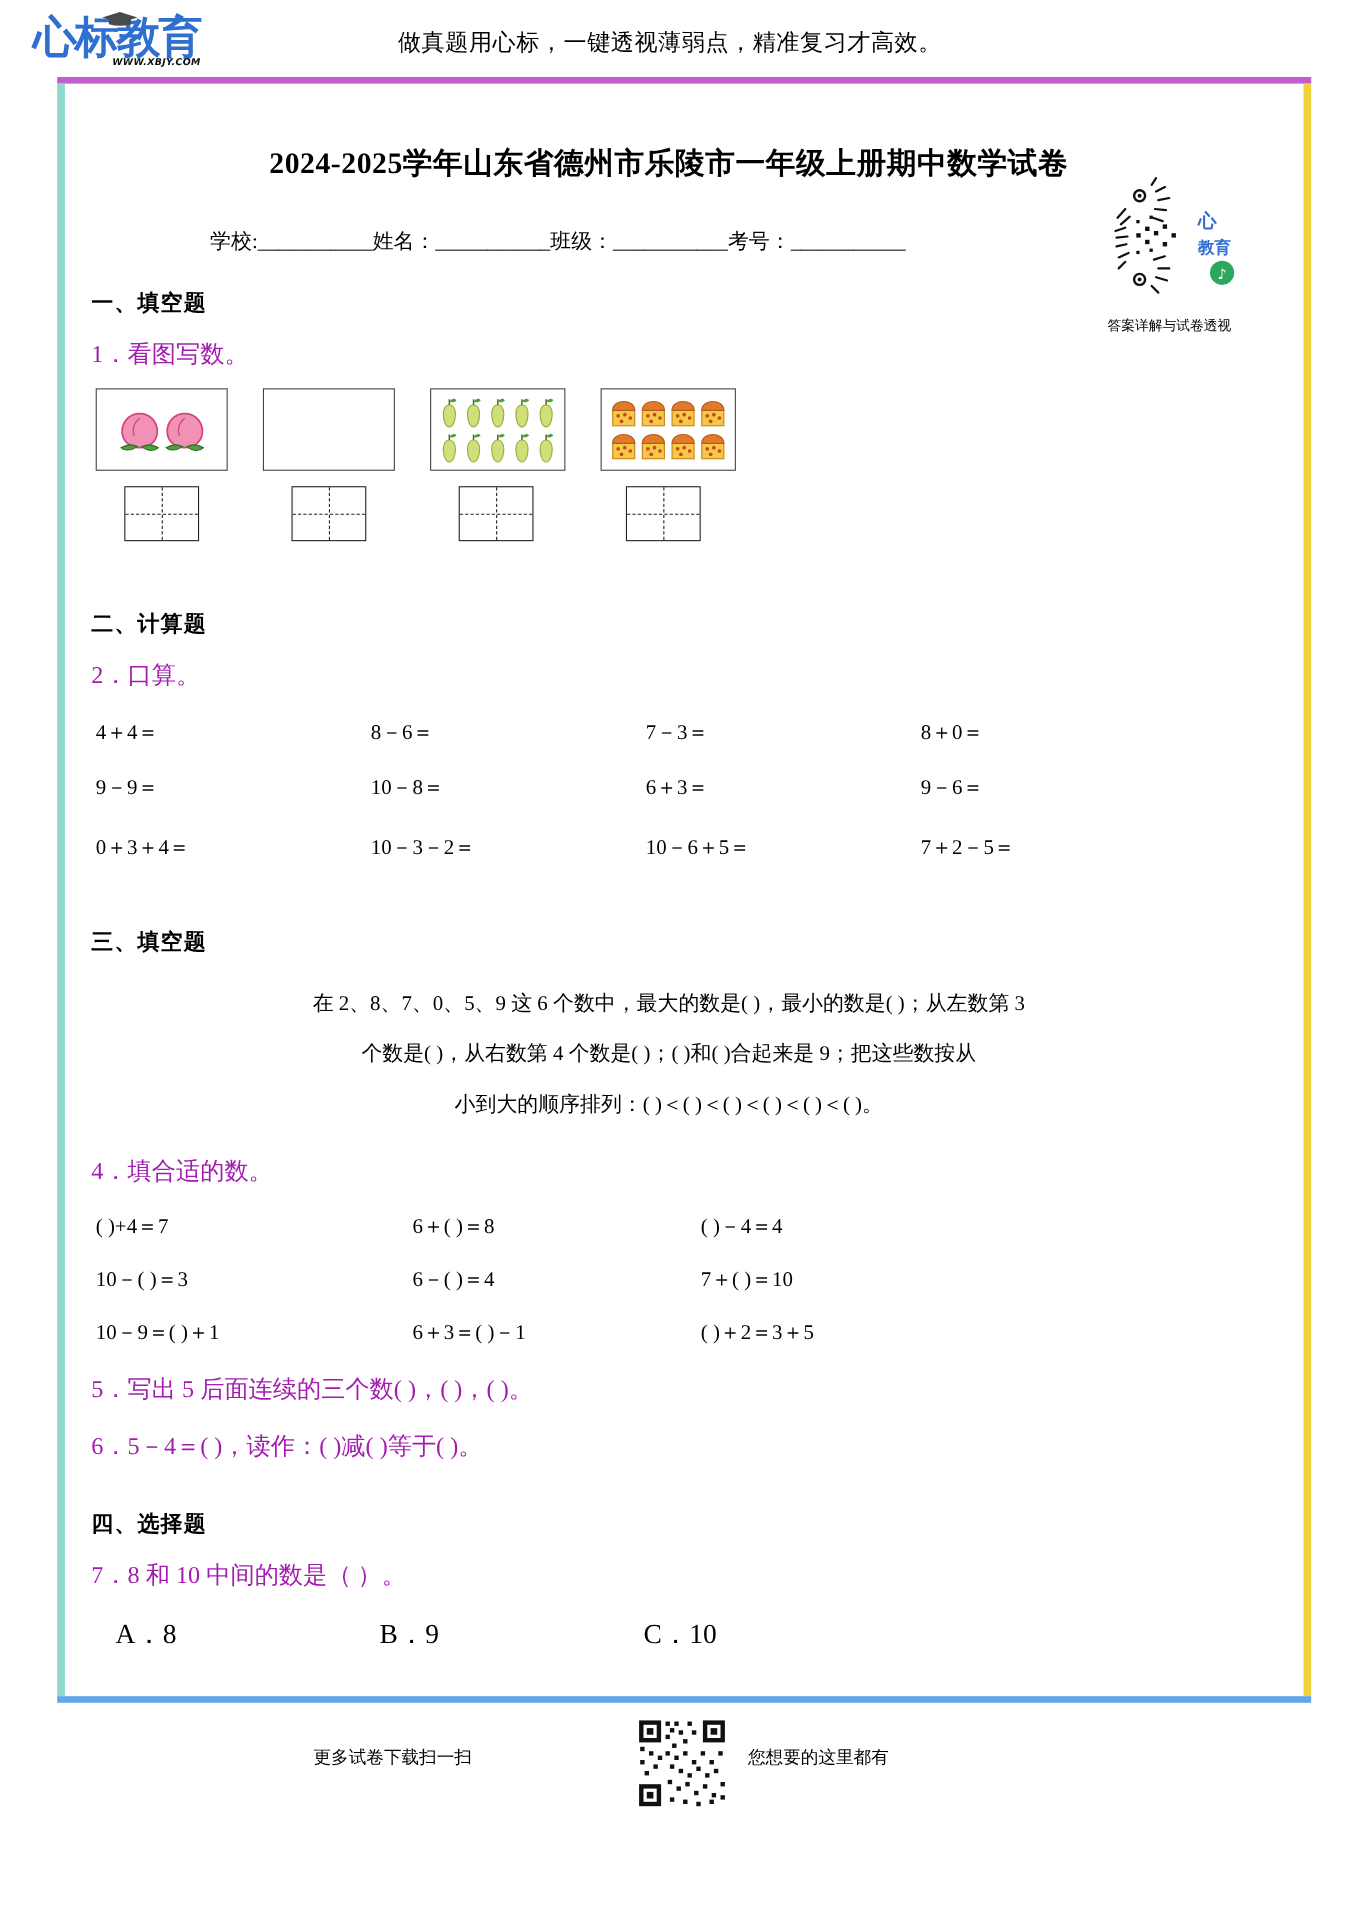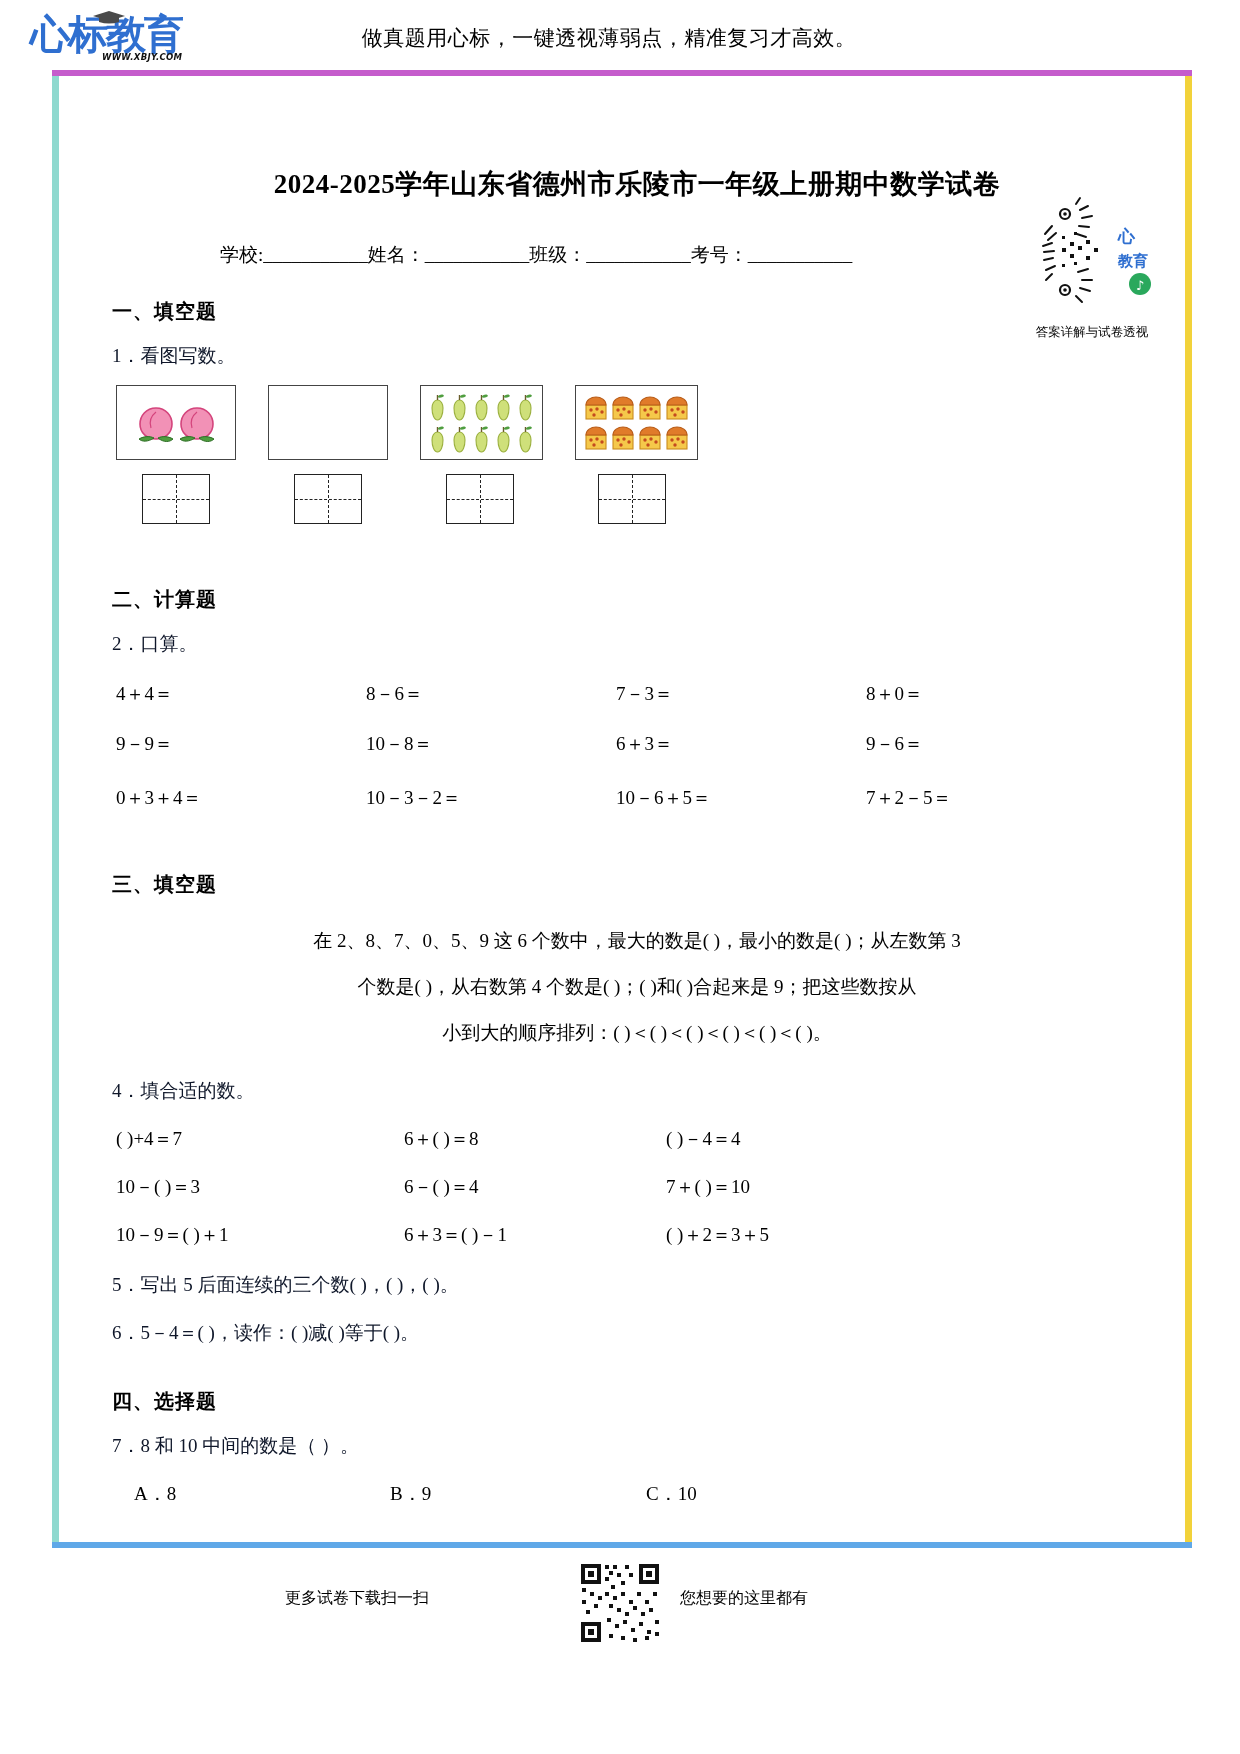--- a/index.html
+++ b/index.html
@@ -55,24 +55,23 @@
     position: absolute; right: 48px; top: 76px;
     width: 7px; height: 1466px; background: #f2d23a;
   }
   .blue-rule {
     position: absolute; left: 52px; right: 48px; top: 1542px;
     height: 6px; background: #5fa8e8;
   }
 
   
   .page {
-    position: absolute; left: 74px; top: 76px;
+    position: absolute; left: 45px; top: 76px;
     width: 1126px; height: 1466px;
     padding: 16px 38px;
-    margin-top: 36px;
   }
 
   .exam-title {
     margin-top: 38px;
     text-align: center;
     font-family: "Liberation Serif", serif;
     font-size: 27px; font-weight: 700;
     color: #000; letter-spacing: .5px;
   }
 
@@ -96,21 +95,21 @@
     font-size: 12.5px; color: #000;
     white-space: nowrap;
   }
 
   .sec-head {
     margin-top: 30px;
     font-family: "DejaVu Sans", sans-serif;
     font-size: 20px; font-weight: 700; color: #000;
     letter-spacing: 1px;
   }
-  .q-line { margin-top: 18px; font-size: 19px; color: #0f172a; }
+  .q-line { margin-top: 18px; font-size: 22px; color: #a21caf; }
 
   
   .pic-row { margin-top: 16px; display: flex; gap: 32px; padding-left: 4px; }
   .pic-box {
     width: 120px; height: 75px;
     border: 1.6px solid #444;
     background: #fff;
     display: flex; flex-direction: column;
     justify-content: center; align-items: center;
     gap: 2px;
@@ -147,21 +146,21 @@
     margin-top: 20px; font-size: 19px; line-height: 46px;
     color: #000;
     text-align: center;
   }
   .fill-eq-row {
     display: flex; margin-top: 22px; font-size: 19px; padding-left: 4px;
   }
   .fill-eq-row .cell { width: 262px; }
   .fill-eq-row .cell.ind { padding-left: 26px; }
 
-  .choice-row { margin-top: 22px; display: flex; font-size: 19px; padding-left: 22px; gap: 16px; }
+  .choice-row { margin-top: 22px; display: flex; font-size: 25px; padding-left: 22px; }
   .choice-row .opt { width: 240px; }
 
   
   .footer {
     position: absolute; left: 0; right: 0; top: 1560px;
     text-align: center;
   }
   .footer-qr { width: 86px; height: 86px; display: block; margin: 0 auto; }
   .ft-left { position: absolute; left: 285px; top: 28px; }
   .ft-right { position: absolute; left: 680px; top: 28px; }

